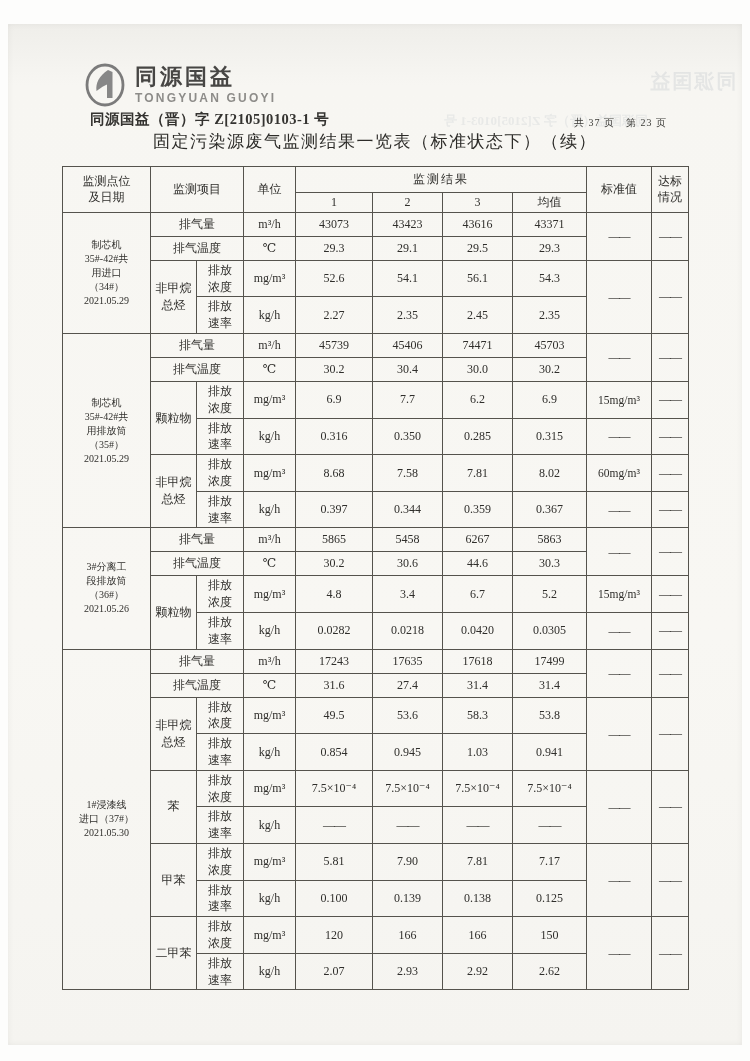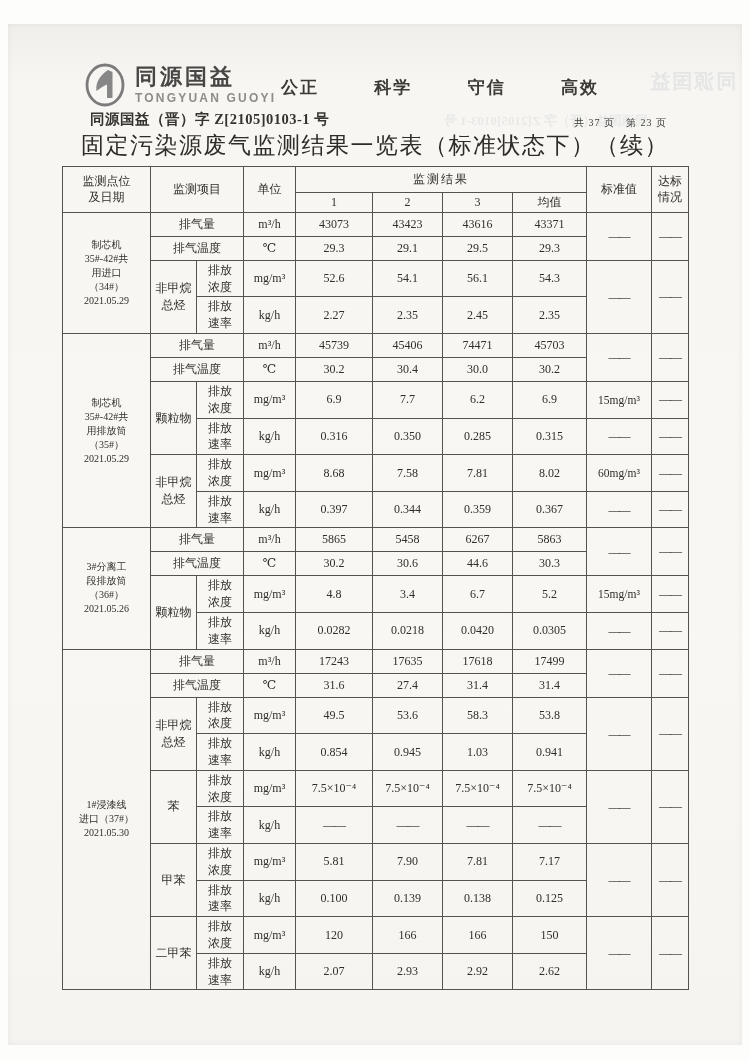--- a/index.html
+++ b/index.html
@@ -35,21 +35,21 @@
   .doc-number{
     position:absolute;left:82px;top:86px;
     font-size:14.5px;font-weight:600;color:#343330;letter-spacing:0.5px;
   }
   .page-count{
     position:absolute;left:566px;top:92px;
     font-size:10px;color:#3d3c39;letter-spacing:1px;
   }
   .doc-title{
     position:absolute;left:0;top:106px;width:734px;text-align:center;
-    font-size:23px;color:#2d2c29;letter-spacing:1.5px;
+    font-size:17px;color:#2d2c29;letter-spacing:1.5px;
   }
   
   .ghost{position:absolute;transform:scaleX(-1);color:#a7b0ba;pointer-events:none;}
   .ghost-logo{right:6px;top:44px;opacity:0.22;display:flex;align-items:center;gap:6px;
     font-family:"Liberation Sans","DejaVu Sans",sans-serif;}
   .ghost-logo .g-cn{font-size:20px;font-weight:700;letter-spacing:2px;}
   .ghost-doc{left:436px;top:88px;opacity:0.18;font-size:13px;font-weight:600;}
   
   table.report{
     position:absolute;left:54px;top:142px;
@@ -88,26 +88,20 @@
     <svg class="logo-mark" viewBox="0 0 42 46">
       <ellipse cx="21" cy="23" rx="18" ry="20" fill="none" stroke="#7b7b7b" stroke-width="2.8"></ellipse>
       <path d="M24 8 C15 14 11.5 21 12.5 29 C17 25.5 20.5 23.5 23 22.5 L23 36 L28.5 36 L28.5 10 Z" fill="#878787"></path>
     </svg>
     <div class="logo-text">
       <span class="logo-cn">同源国益</span>
       <span class="logo-en">TONGYUAN GUOYI</span>
     </div>
   </div>
 
-  <div class="slogans">
-    <span>公正</span>
-    <span>科学</span>
-    <span>守信</span>
-    <span>高效</span>
-  </div>
 
   <div class="doc-number">同源国益（晋）字 Z[2105]0103-1 号</div>
   <div class="page-count">共 37 页　第 23 页</div>
   <div class="doc-title">固定污染源废气监测结果一览表（标准状态下）（续）</div>
 
   <table class="report">
     <colgroup>
       <col style="width:88px">
         <col style="width:46px">
         <col style="width:47px">

